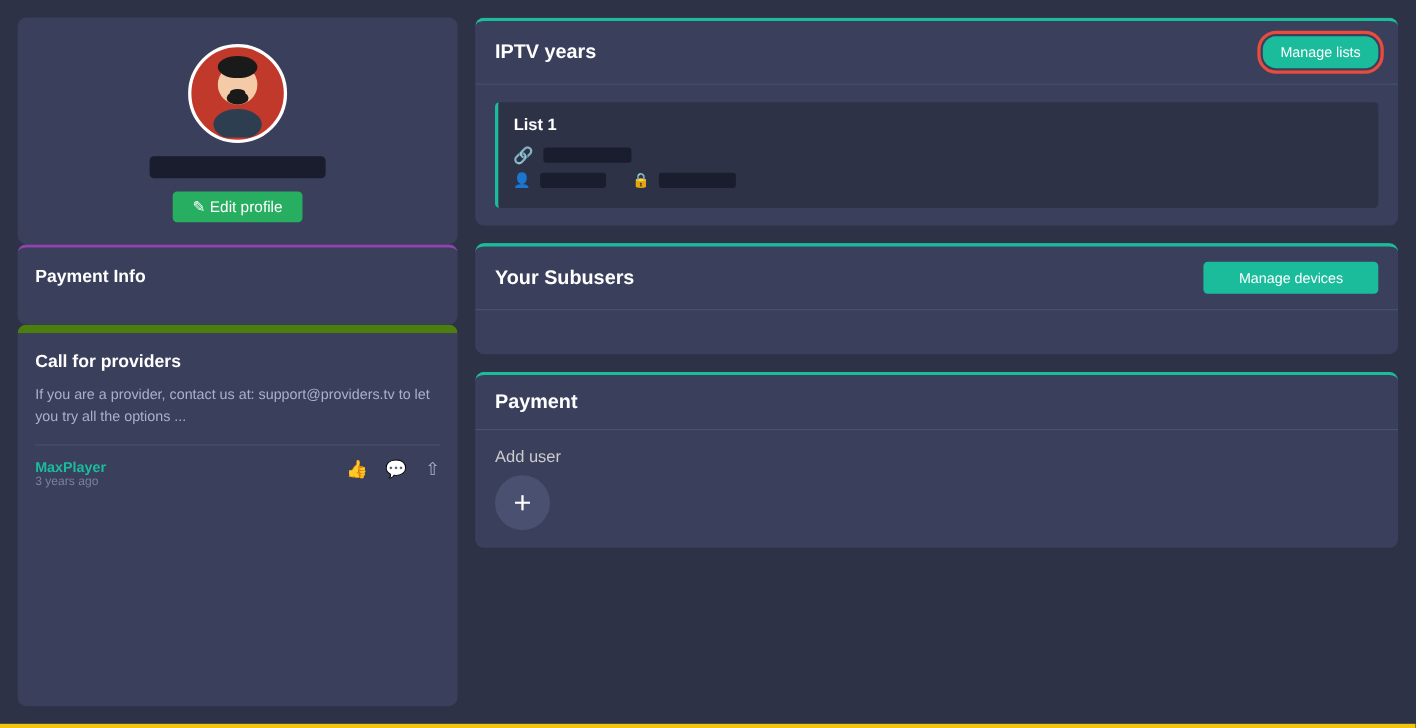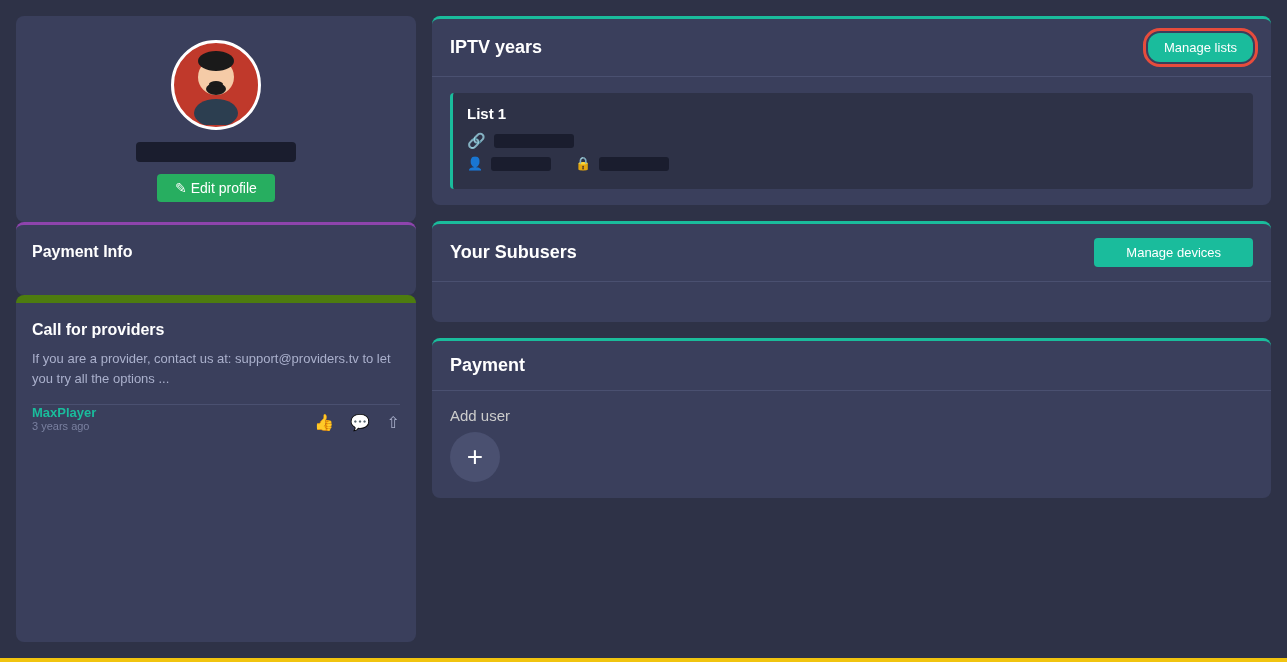--- a/index.html
+++ b/index.html
@@ -102,24 +102,24 @@
       color: #fff;
     }
     .call-providers-card p {
       font-size: 13px;
       color: #aab0cc;
       line-height: 1.5;
       margin-bottom: 16px;
     }
     .post-footer {
       display: flex;
-      align-items: flex-end;
+      align-items: flex-start;
       gap: 12px;
       border-top: 1px solid #4a5070;
-      padding-top: 0;
+      padding-top: 12px;
     }
     .post-author {
       flex: 1;
     }
     .post-author-name {
       font-size: 13px;
       font-weight: 600;
       color: #1abc9c;
     }
     .post-author-time {

